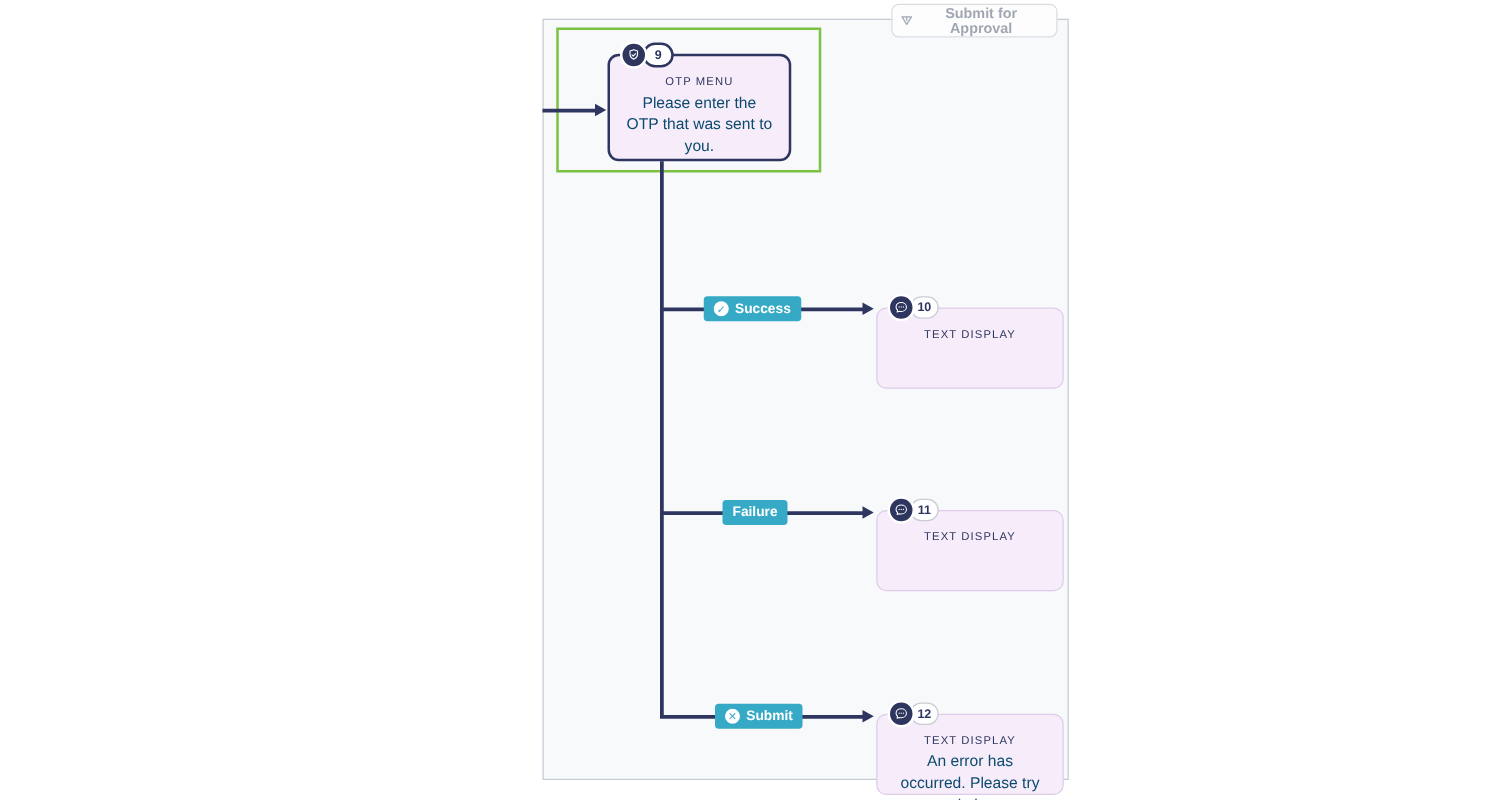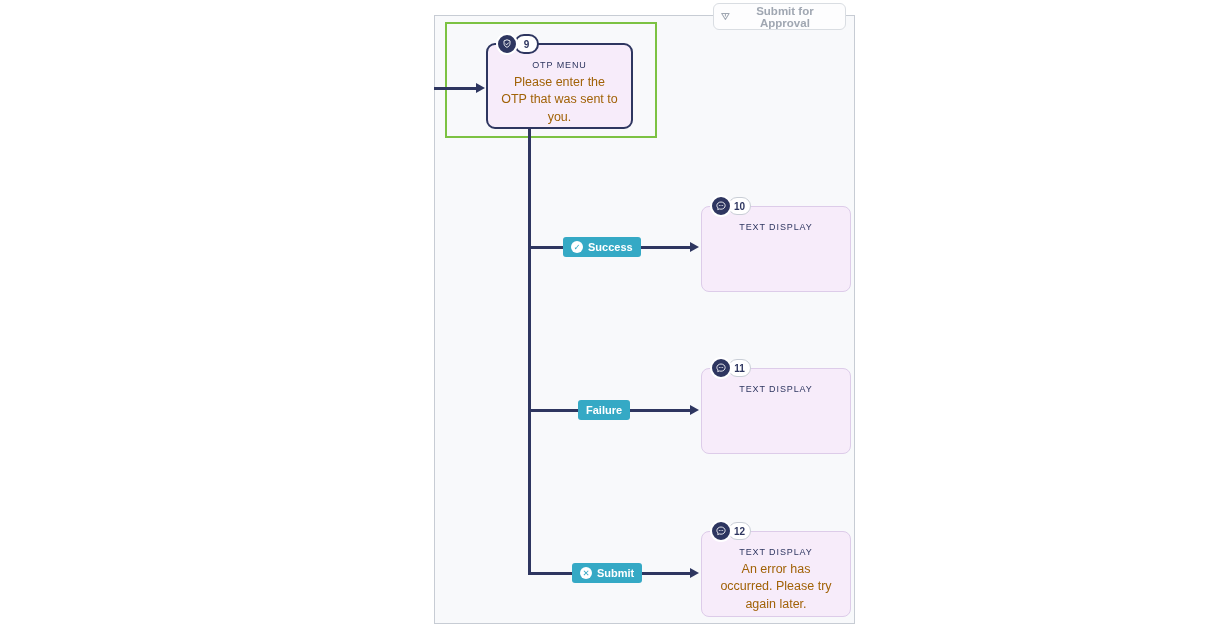--- a/index.html
+++ b/index.html
@@ -18,31 +18,31 @@
   .selection-rect{left:10px;top:6px;width:212px;height:116px;border:2px solid #7cc242;box-sizing:border-box;}
 
   
   .line{background:#2e3660;}
   .arrow-right{width:0;height:0;border-top:5px solid transparent;border-bottom:5px solid transparent;
     border-left:9px solid #2e3660;}
 
   
   .node{box-sizing:border-box;border-radius:9px;background:#f7ecfa;text-align:center;}
   .node.menu{left:51px;top:27px;width:147px;height:86px;border:2px solid #2e3660;}
-  .node.text-display{width:150px;height:86px;left:266px;border:1.5px solid #ddcce9;border-radius:8px;}
+  .node.text-display{width:150px;height:65px;left:266px;border:1.5px solid #ddcce9;border-radius:8px;margin-top:40px;}
   .node-badges{position:absolute;top:-12px;left:8px;display:flex;align-items:center;}
   .icon-circle{width:18px;height:18px;border-radius:50%;background:#2e3660;border:2px solid #ffffff;
     display:flex;align-items:center;justify-content:center;position:relative;z-index:2;}
   .num-badge{min-width:13px;height:16px;padding:0 4px;margin-left:-4px;border-radius:10px;
     background:#ffffff;display:flex;align-items:center;justify-content:center;
     font-size:10px;font-weight:bold;color:#2e3660;position:relative;z-index:1;}
   .num-badge.navy{border:2px solid #2e3660;}
   .num-badge.gray{border:1.5px solid #c9ced6;}
   .node-type{margin-top:15px;font-size:9px;font-weight:normal;letter-spacing:.9px;color:#2e3660;}
-  .node-text{margin-top:4px;padding:0 13px;font-size:12.5px;line-height:1.38;color:#a16207;}
+  .node-text{margin-top:4px;padding:0 13px;font-size:12.5px;line-height:1.38;color:#0c4a6e;}
 
   
   .pill{position:absolute;height:20px;padding:0 8px;border-radius:3px;background:#35a9c5;
     display:flex;align-items:center;justify-content:center;gap:5px;
     color:#ffffff;font-size:11px;font-weight:bold;z-index:3;cursor:pointer;}
   .pill-icon{width:12px;height:12px;border-radius:50%;background:#ffffff;color:#35a9c5;
     font-size:8.5px;font-weight:bold;display:flex;align-items:center;justify-content:center;line-height:1;}
 </style>
 </head>
 <body>

